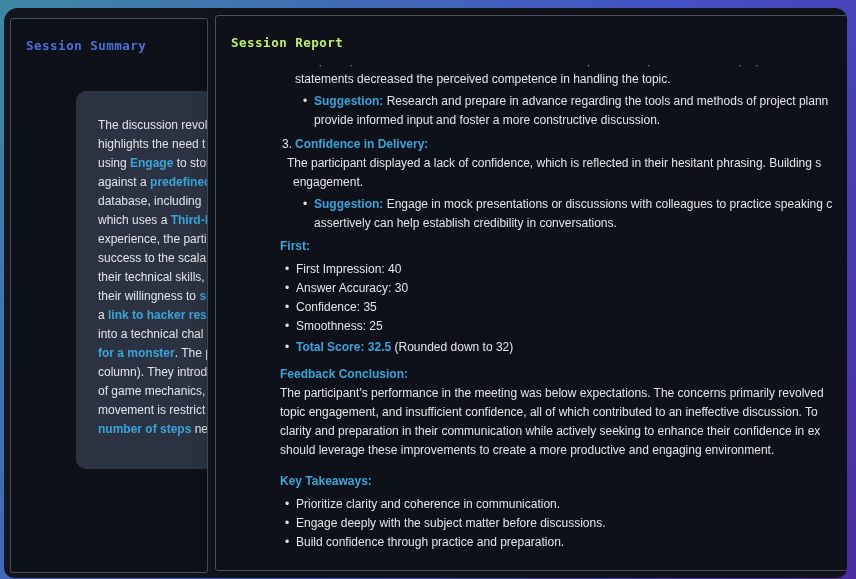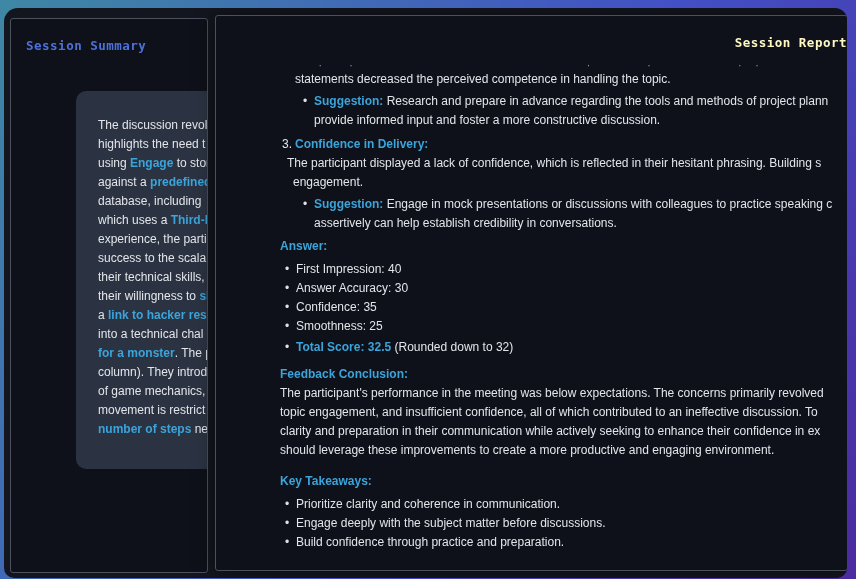--- a/index.html
+++ b/index.html
@@ -16,21 +16,21 @@
     position:absolute;background:#0e1119;border:1px solid #4b515d;
     border-radius:3px;overflow:hidden;box-sizing:border-box;
   }
   .panel-summary{left:6px;top:10px;width:198px;height:555px;}
   .panel-report{left:211px;top:7px;width:633px;height:556px;box-shadow:0 0 20px rgba(0,0,0,.5);}
   .panel-title{
     display:block;font-family:"DejaVu Sans Mono",monospace;font-weight:bold;
     font-size:12.5px;letter-spacing:.5px;margin:19px 0 0 15px;white-space:pre;
   }
   .panel-summary .panel-title{color:#4d71d9;}
-  .panel-report .panel-title{color:#fef9c3;text-align:right;}
+  .panel-report .panel-title{color:#bef264;}
   .summary-card{
     position:absolute;left:65px;top:72px;width:300px;
     background:#2b3342;border-radius:10px;padding:25px 22px 30px 22px;box-sizing:content-box;
   }
   .card-line,.r-line{
     white-space:pre;font-size:12px;line-height:19px;color:#e3e5ea;
   }
   .hl{color:#3ba4da;font-weight:bold;}
   .report-content{margin-top:6px;padding-left:64px;}
   .r-line{display:block;}
@@ -75,21 +75,21 @@
     <div class="report-content" id="report-content">
         <div class="r-clipped" style="margin-left: 15px;">       ·        ·                                                                      ·                 ·                          ·    ·                             ·</div>
         <div class="r-line" style="margin-left: 15px;"><span>statements decreased the perceived competence in handling the topic.</span></div>
         <div class="r-flex" style="margin-left: 23px; margin-top: 3px;"><span class="r-bullet-dot">•</span><span><span class="hl">Suggestion:</span><span> Research and prepare in advance regarding the tools and methods of project plann</span></span></div>
         <div class="r-line" style="margin-left: 34px;"><span>provide informed input and foster a more constructive discussion.</span></div>
         <div class="r-flex" style="margin-left: 2px; margin-top: 5px;"><span class="r-num">3.</span><span><span class="hl">Confidence in Delivery:</span></span></div>
         <div class="r-line" style="margin-left: 7px;"><span>The participant displayed a lack of confidence, which is reflected in their hesitant phrasing. Building s</span></div>
         <div class="r-line" style="margin-left: 13px;"><span>engagement.</span></div>
         <div class="r-flex" style="margin-left: 23px; margin-top: 3px;"><span class="r-bullet-dot">•</span><span><span class="hl">Suggestion:</span><span> Engage in mock presentations or discussions with colleagues to practice speaking c</span></span></div>
         <div class="r-line" style="margin-left: 34px;"><span>assertively can help establish credibility in conversations.</span></div>
-        <div class="r-header" style="margin-top: 4px;">Answer:</div>
+        <div class="r-header" style="margin-top: 4px;">First:</div>
         <div class="r-flex" style="margin-left: 5px; margin-top: 4px;"><span class="r-bullet-dot">•</span><span><span>First Impression: 40</span></span></div>
         <div class="r-flex" style="margin-left: 5px;"><span class="r-bullet-dot">•</span><span><span>Answer Accuracy: 30</span></span></div>
         <div class="r-flex" style="margin-left: 5px;"><span class="r-bullet-dot">•</span><span><span>Confidence: 35</span></span></div>
         <div class="r-flex" style="margin-left: 5px;"><span class="r-bullet-dot">•</span><span><span>Smoothness: 25</span></span></div>
         <div class="r-flex" style="margin-left: 5px; margin-top: 2px;"><span class="r-bullet-dot">•</span><span><span class="hl">Total Score: 32.5</span><span> (Rounded down to 32)</span></span></div>
         <div class="r-header" style="margin-top: 8px;">Feedback Conclusion:</div>
         <div class="r-line"><span>The participant's performance in the meeting was below expectations. The concerns primarily revolved</span></div>
         <div class="r-line"><span>topic engagement, and insufficient confidence, all of which contributed to an ineffective discussion. To</span></div>
         <div class="r-line"><span>clarity and preparation in their communication while actively seeking to enhance their confidence in ex</span></div>
         <div class="r-line"><span>should leverage these improvements to create a more productive and engaging environment.</span></div>

